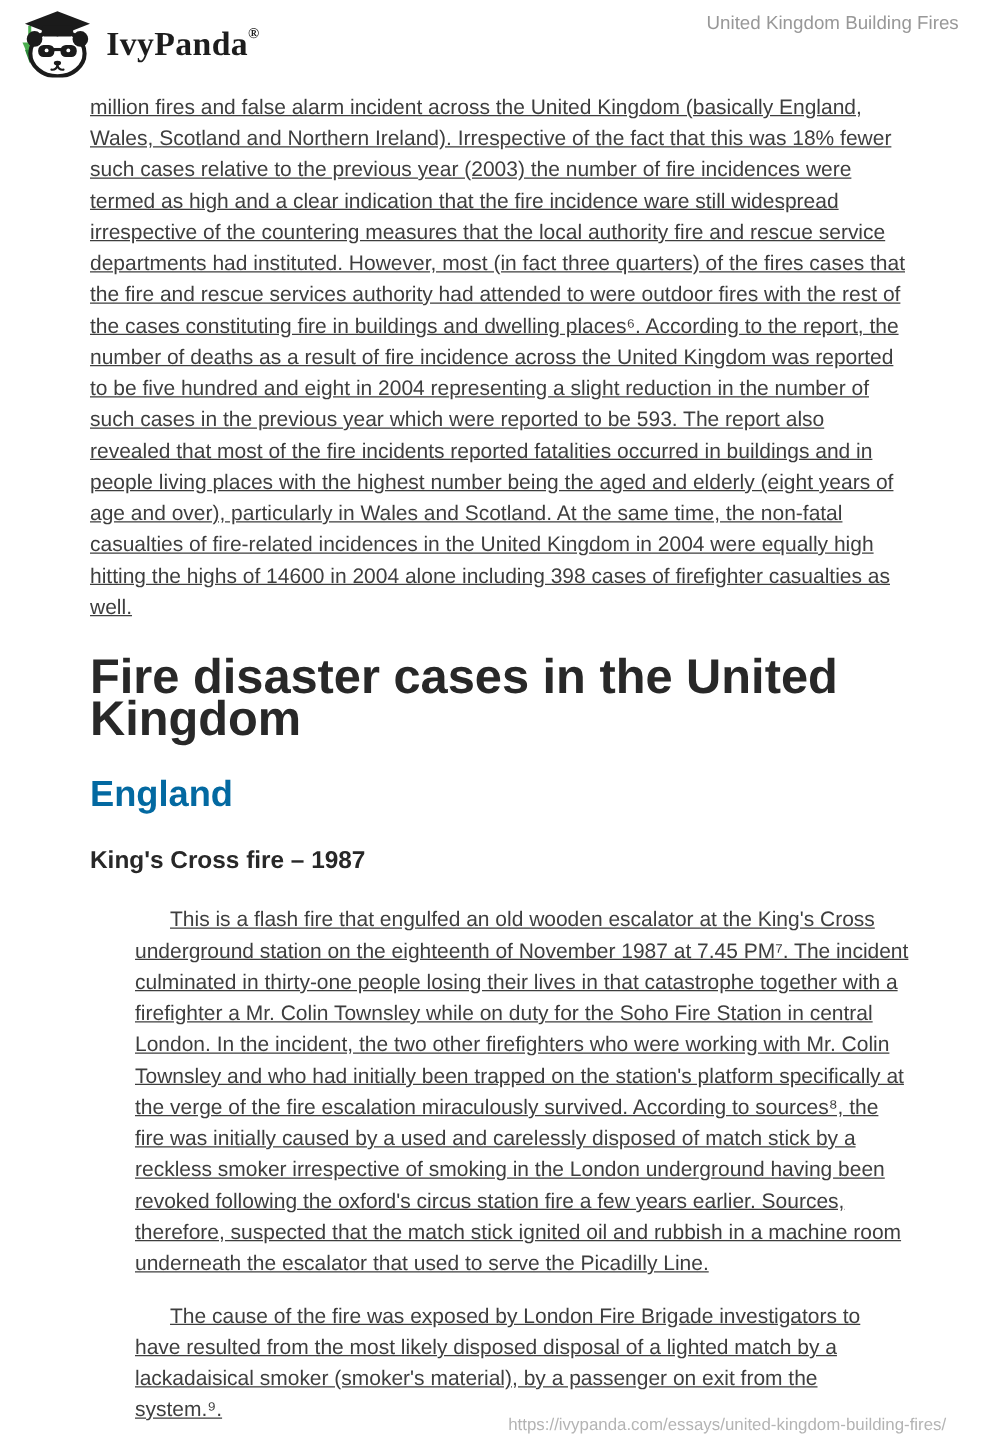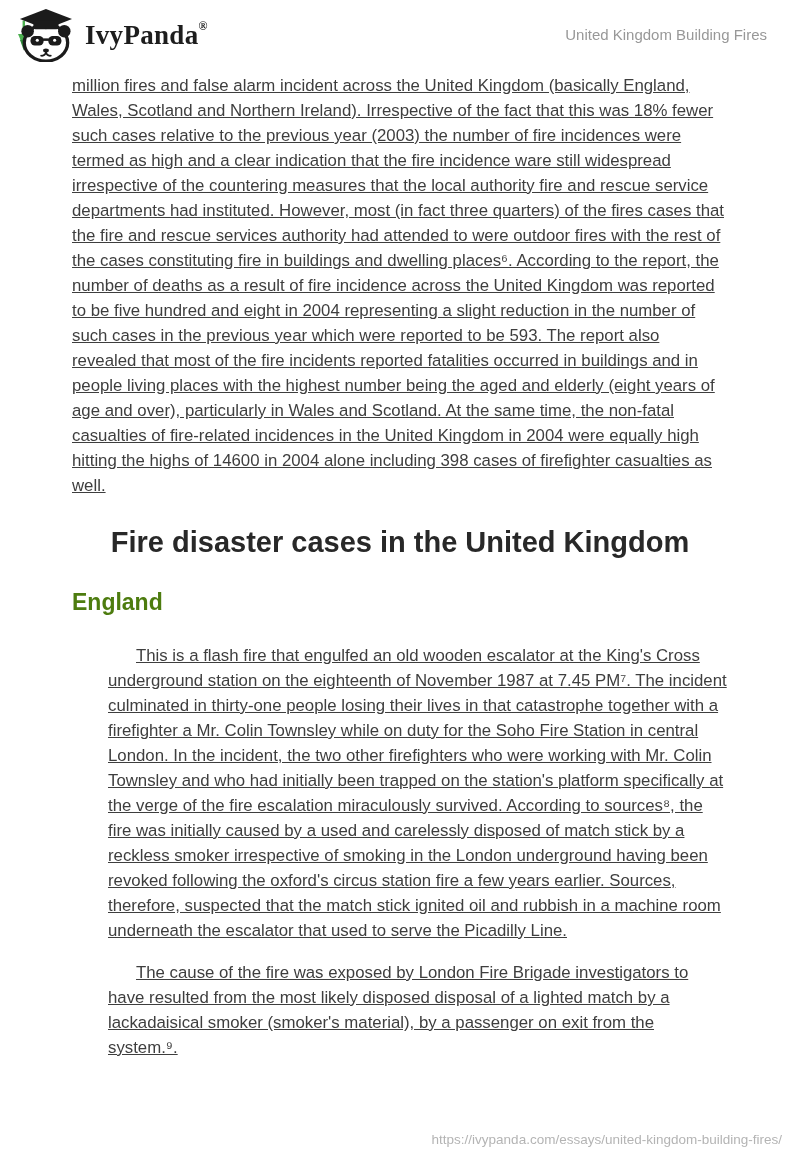--- a/index.html
+++ b/index.html
@@ -38,65 +38,64 @@
   .brand-reg {
     font-family: "Liberation Serif", serif;
     font-weight: bold;
     font-size: 12px;
     color: #1d1d1d;
     vertical-align: 14px;
   }
   .doc-title {
     color: #989898;
     font-size: 15px;
-    margin-top: 18px;
+    margin-top: 2px;
   }
 
   
   .content {
     padding: 11px 72px 0 72px;
     color: #3e3e3e;
     font-size: 16.8px;
     line-height: 25px;
   }
   .content p {
     margin: 0 0 17px 0;
     text-decoration: underline;
   }
   .content p.indent {
     text-indent: 28px;
     margin-left: 36px;
   }
   h1.section-heading {
-    font-size: 29px;
+    font-size: 39px;
     line-height: 34px;
     color: #282828;
     margin: 27px 0 30px 0;
     font-weight: bold;
-    text-align: center;
   }
   h2.sub-heading {
-    font-size: 23px;
+    font-size: 29px;
     line-height: 27px;
-    color: #4d7c0f;
+    color: #0369a1;
     margin: 0 0 27px 0;
     font-weight: bold;
   }
   h3.minor-heading {
     font-size: 19.5px;
     line-height: 23px;
     color: #282828;
     margin: 0 0 23px 0;
     font-weight: bold;
   }
 
   
   .footer {
     position: absolute;
-    right: 18px;
+    right: 43px;
     bottom: 13px;
     font-size: 13.5px;
     color: #b4b4b4;
   }
 </style>
 </head>
 <body>
 
 <div class="header">
   <div class="brand">
@@ -132,20 +131,21 @@
   <div class="doc-title">United Kingdom Building Fires</div>
 </div>
 
 <div class="content">
   <p>million fires and false alarm incident across the United Kingdom (basically England, Wales, Scotland and Northern Ireland). Irrespective of the fact that this was 18% fewer such cases relative to the previous year (2003) the number of fire incidences were termed as high and a clear indication that the fire incidence ware still widespread irrespective of the countering measures that the local authority fire and rescue service departments had instituted. However, most (in fact three quarters) of the fires cases that the fire and rescue services authority had attended to were outdoor fires with the rest of the cases constituting fire in buildings and dwelling places⁶. According to the report, the number of deaths as a result of fire incidence across the United Kingdom was reported to be five hundred and eight in 2004 representing a slight reduction in the number of such cases in the previous year which were reported to be 593. The report also revealed that most of the fire incidents reported fatalities occurred in buildings and in people living places with the highest number being the aged and elderly (eight years of age and over), particularly in Wales and Scotland. At the same time, the non-fatal casualties of fire-related incidences in the United Kingdom in 2004 were equally high hitting the highs of 14600 in 2004 alone including 398 cases of firefighter casualties as well.</p>
 
   <h1 class="section-heading">Fire disaster cases in the United Kingdom</h1>
 
   <h2 class="sub-heading">England</h2>
 
+  <h3 class="minor-heading">King's Cross fire – 1987</h3>
 
   <p class="indent">This is a flash fire that engulfed an old wooden escalator at the King's Cross underground station on the eighteenth of November 1987 at 7.45 PM⁷. The incident culminated in thirty-one people losing their lives in that catastrophe together with a firefighter a Mr. Colin Townsley while on duty for the Soho Fire Station in central London. In the incident, the two other firefighters who were working with Mr. Colin Townsley and who had initially been trapped on the station's platform specifically at the verge of the fire escalation miraculously survived. According to sources⁸, the fire was initially caused by a used and carelessly disposed of match stick by a reckless smoker irrespective of smoking in the London underground having been revoked following the oxford's circus station fire a few years earlier. Sources, therefore, suspected that the match stick ignited oil and rubbish in a machine room underneath the escalator that used to serve the Picadilly Line.</p>
 
   <p class="indent">The cause of the fire was exposed by London Fire Brigade investigators to have resulted from the most likely disposed disposal of a lighted match by a lackadaisical smoker (smoker's material), by a passenger on exit from the system.⁹.</p>
 </div>
 
 <div class="footer">
   <span>https://ivypanda.com/essays/united-kingdom-building-fires/</span>
 </div>
 

